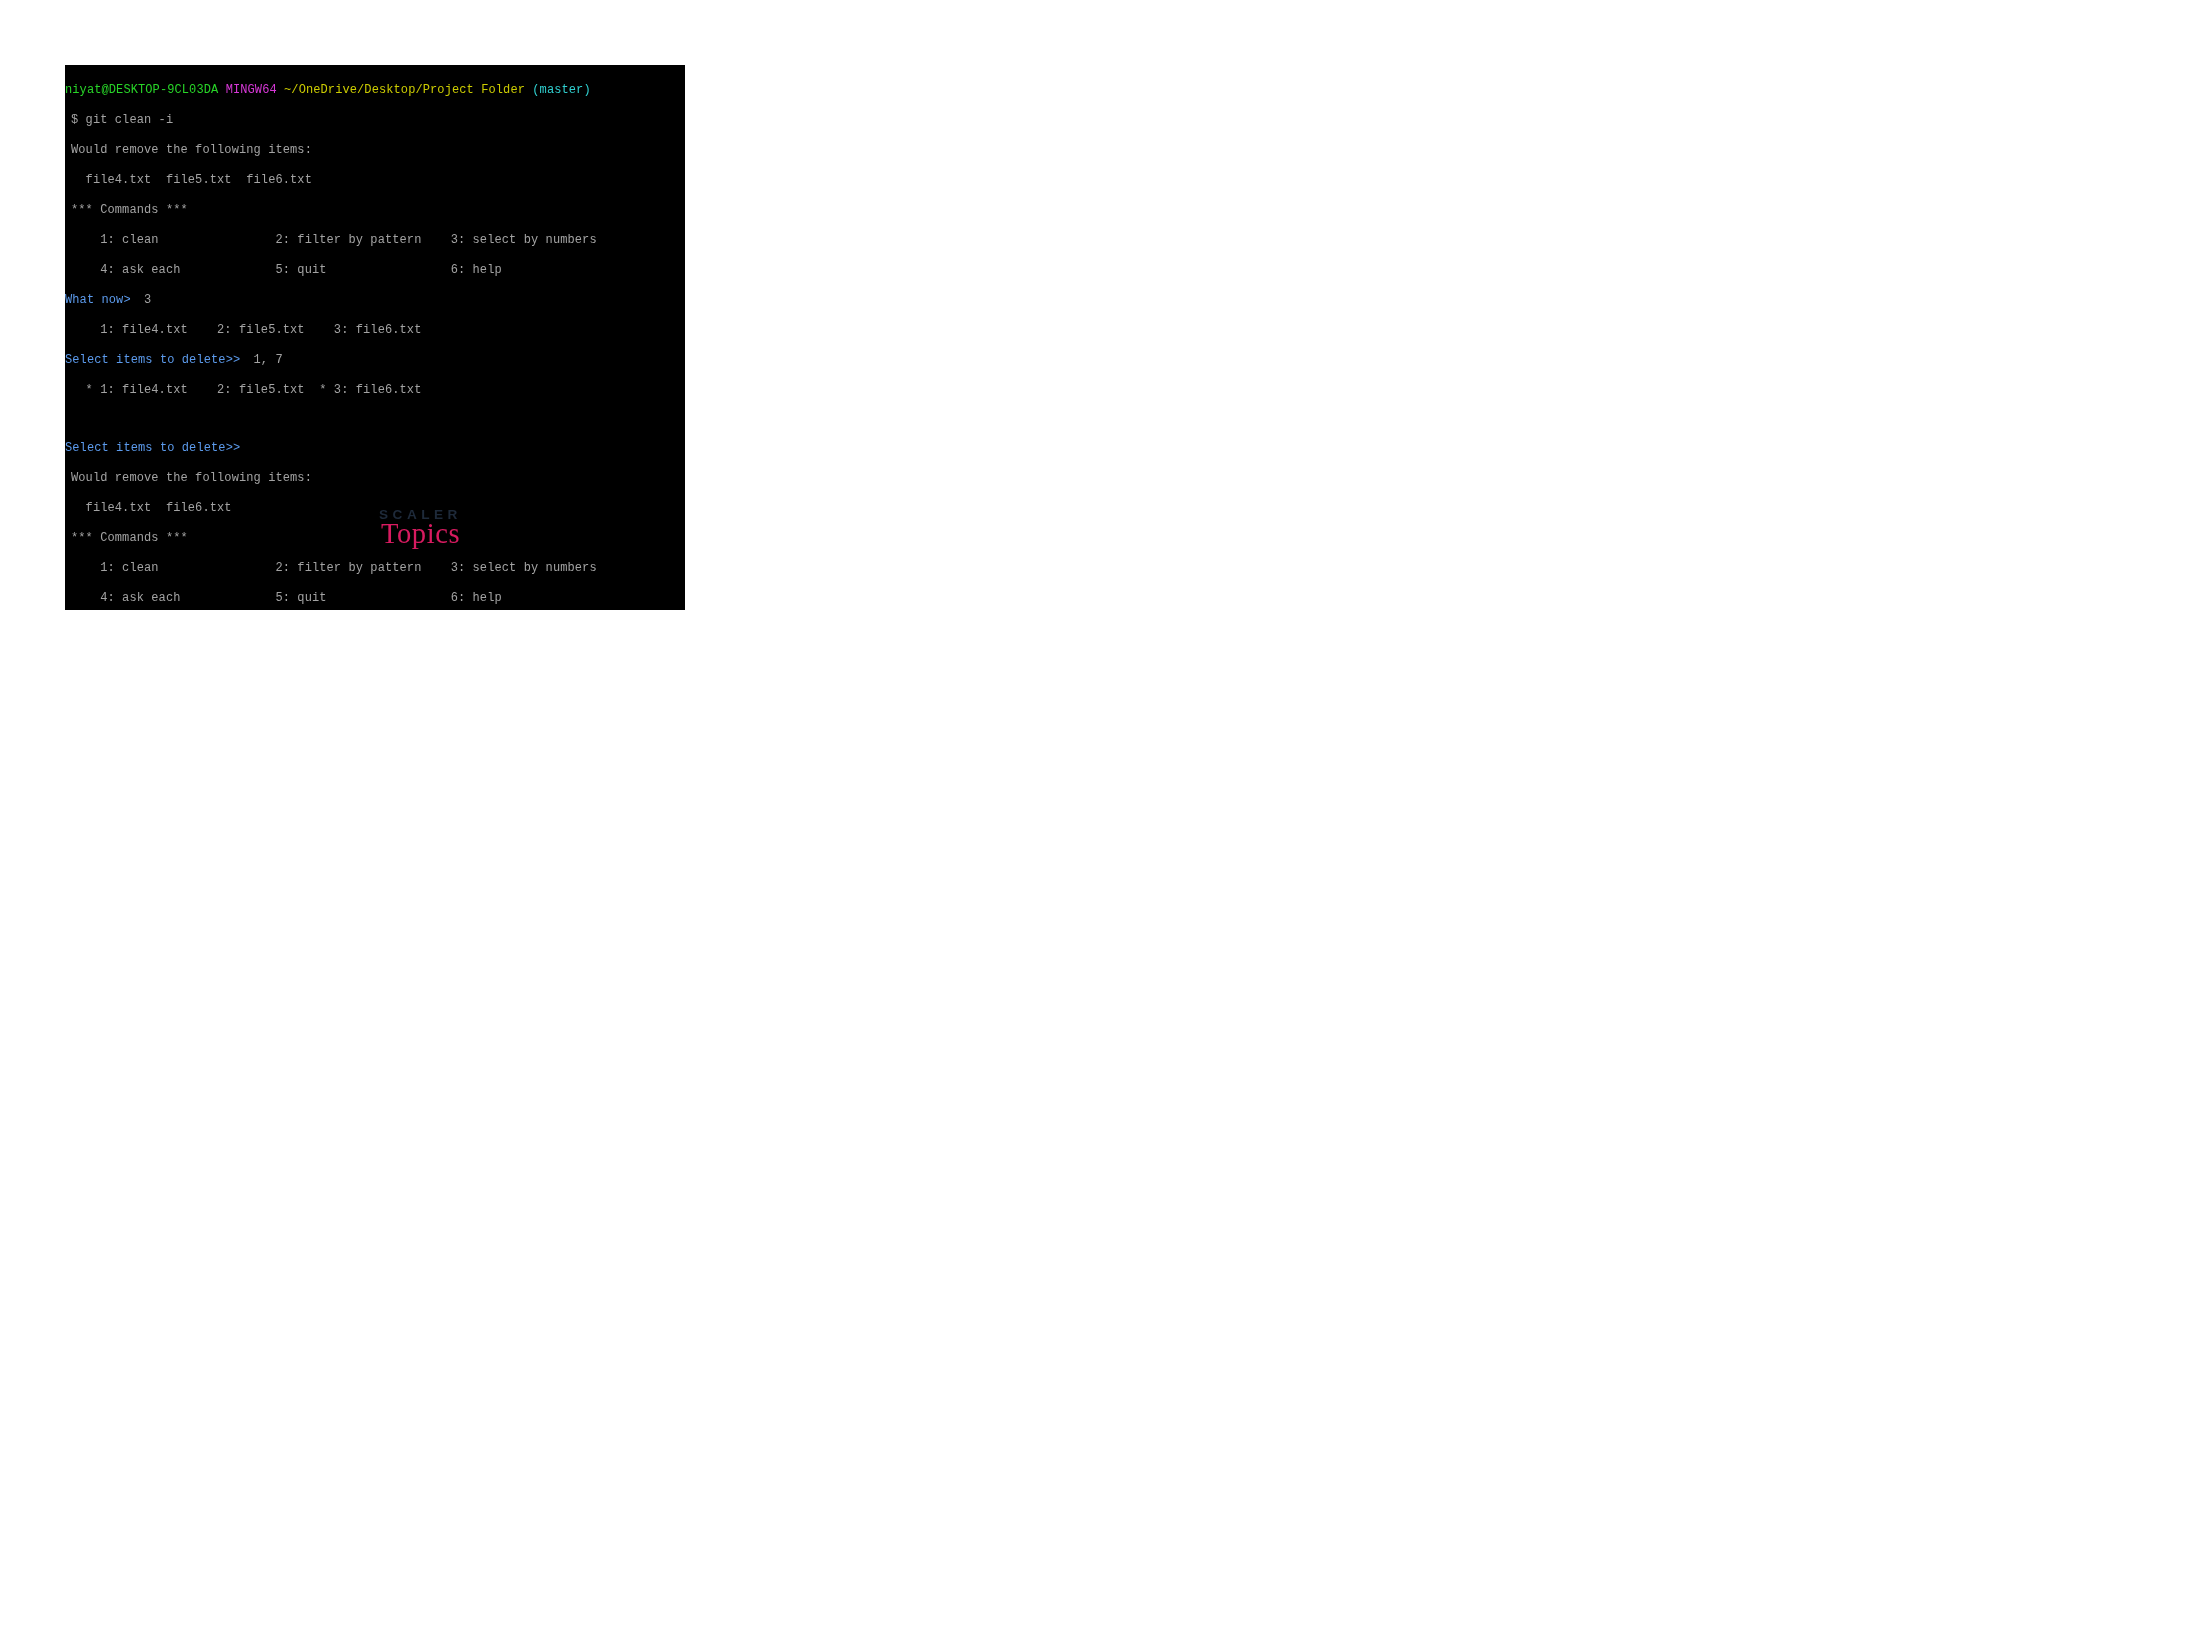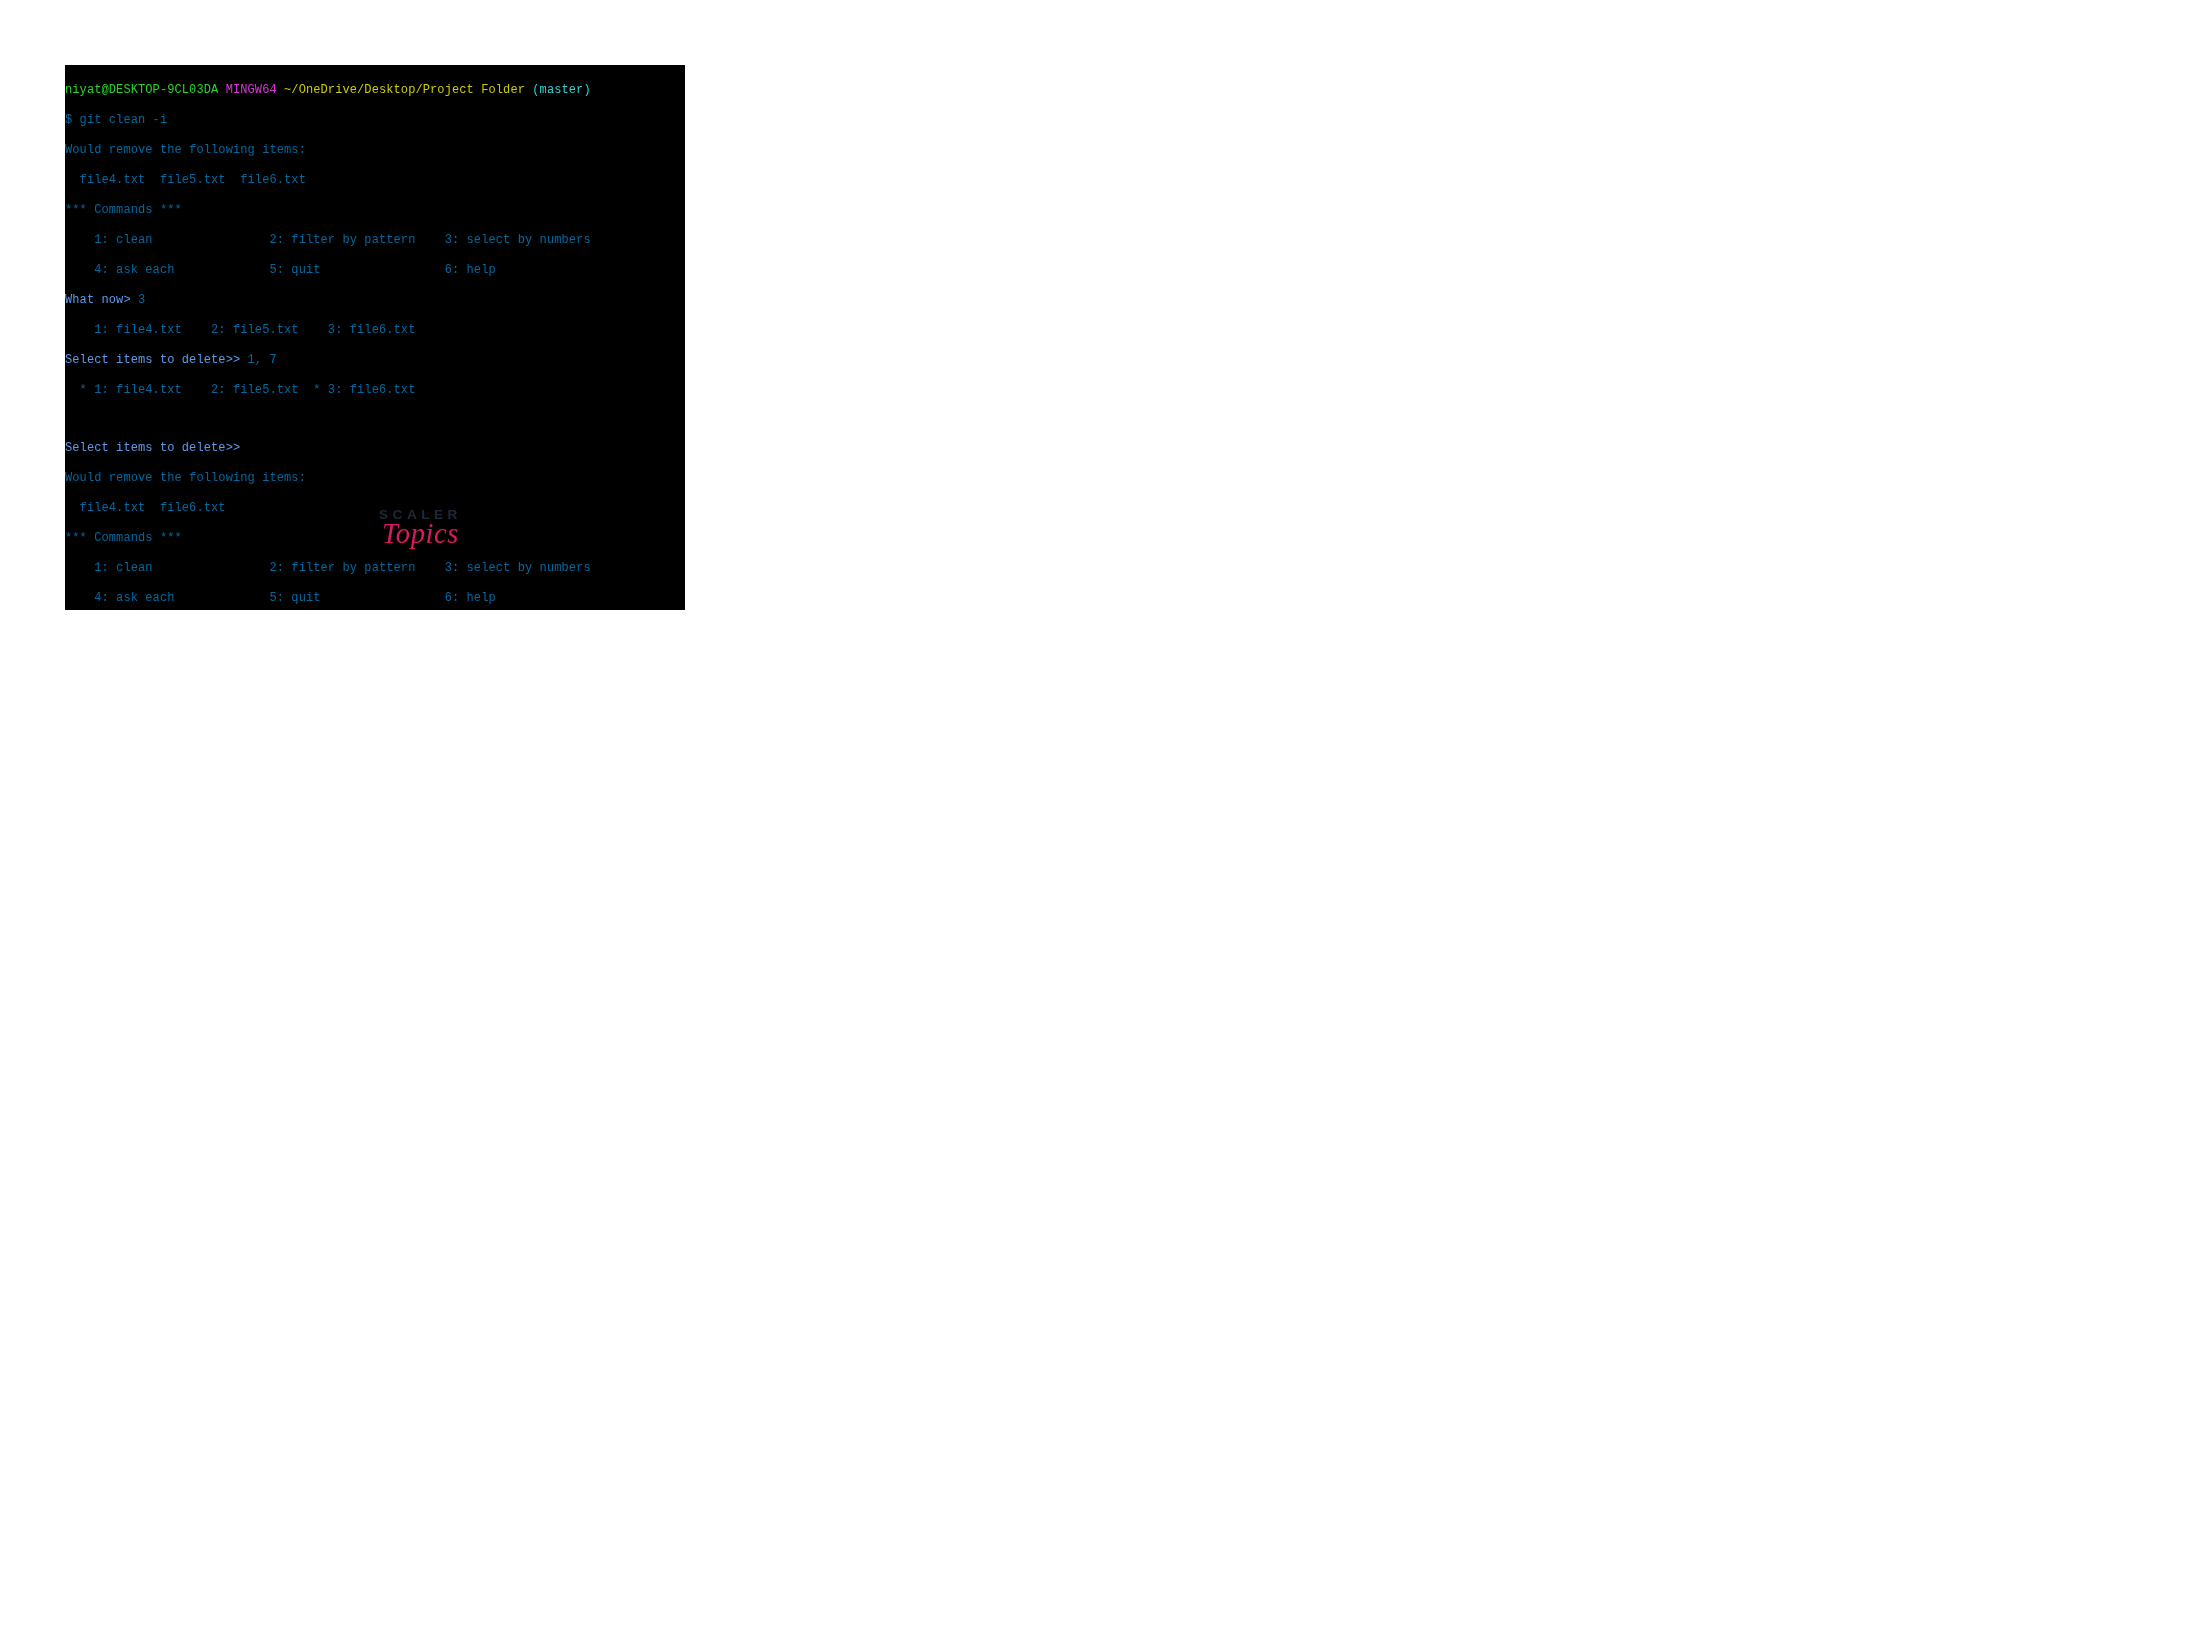--- a/index.html
+++ b/index.html
@@ -24,21 +24,21 @@
     white-space: pre;
     overflow: hidden;
     letter-spacing: 0.1px;
   }
   .line { white-space: pre; }
   .green  { color: #28d628; }
   .magenta{ color: #d738d7; }
   .yellow { color: #cccc00; }
   .cyan   { color: #30d0d0; }
   .blue   { color: #5c9bed; margin-top: 28px; }
-  .white  { color: #0369a1; }
+  .white  { color: #a3a3a3; margin-left: 6px; }
   .cursor {
     display: inline-block;
     width: 1.3px;
     height: 12.3px;
     background: #d8d8d8;
     vertical-align: -1.9px;
   }
   .logo-wrap {
     position: absolute;
     top: 507px;
@@ -48,21 +48,20 @@
   }
   .logo-scaler {
     font-family: "Arial Black", "Helvetica Neue", Arial, sans-serif;
     font-weight: 900;
     letter-spacing: 4.5px;
     font-size: 13.6px;
     color: #1e2a3a;
   }
   .logo-topics {
     font-family: "Brush Script MT", "Segoe Script", cursive;
-    font-style: italic;
     font-size: 28.5px;
     color: #d81b60;
     margin-top: -3.9px;
     letter-spacing: 0.6px;
   }
 </style>
 </head>
 <body>
 
 <div class="terminal">

